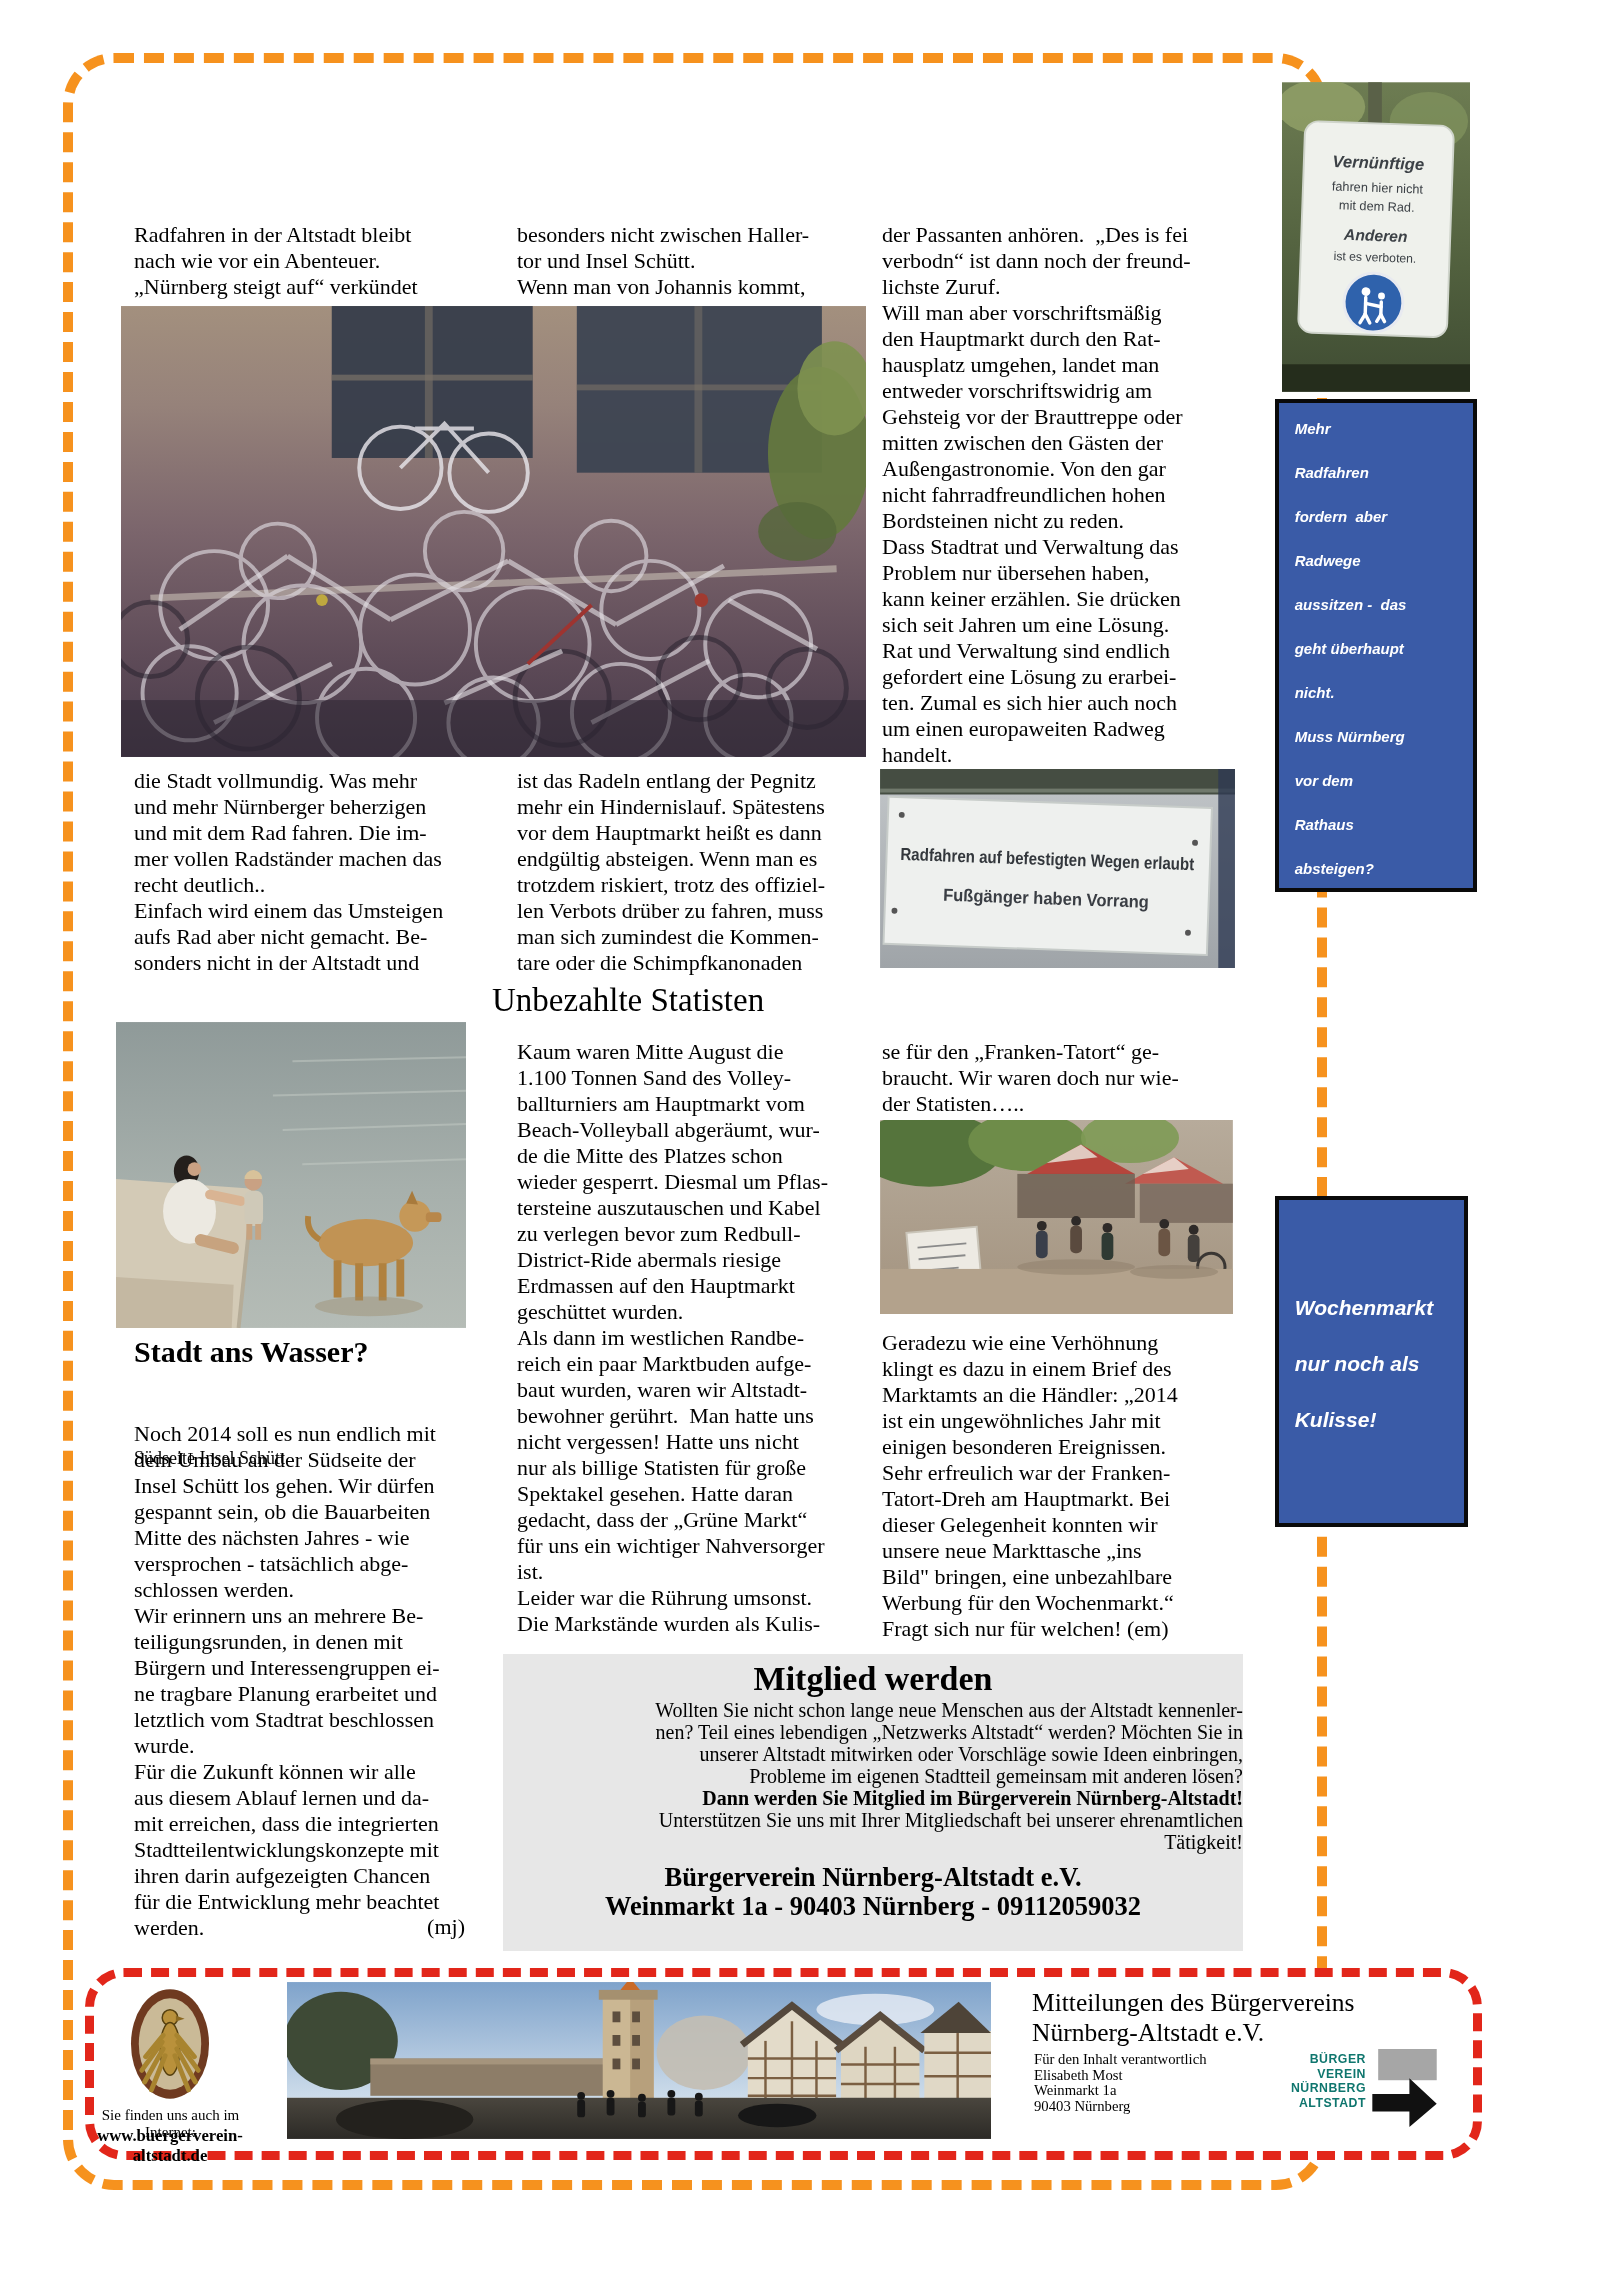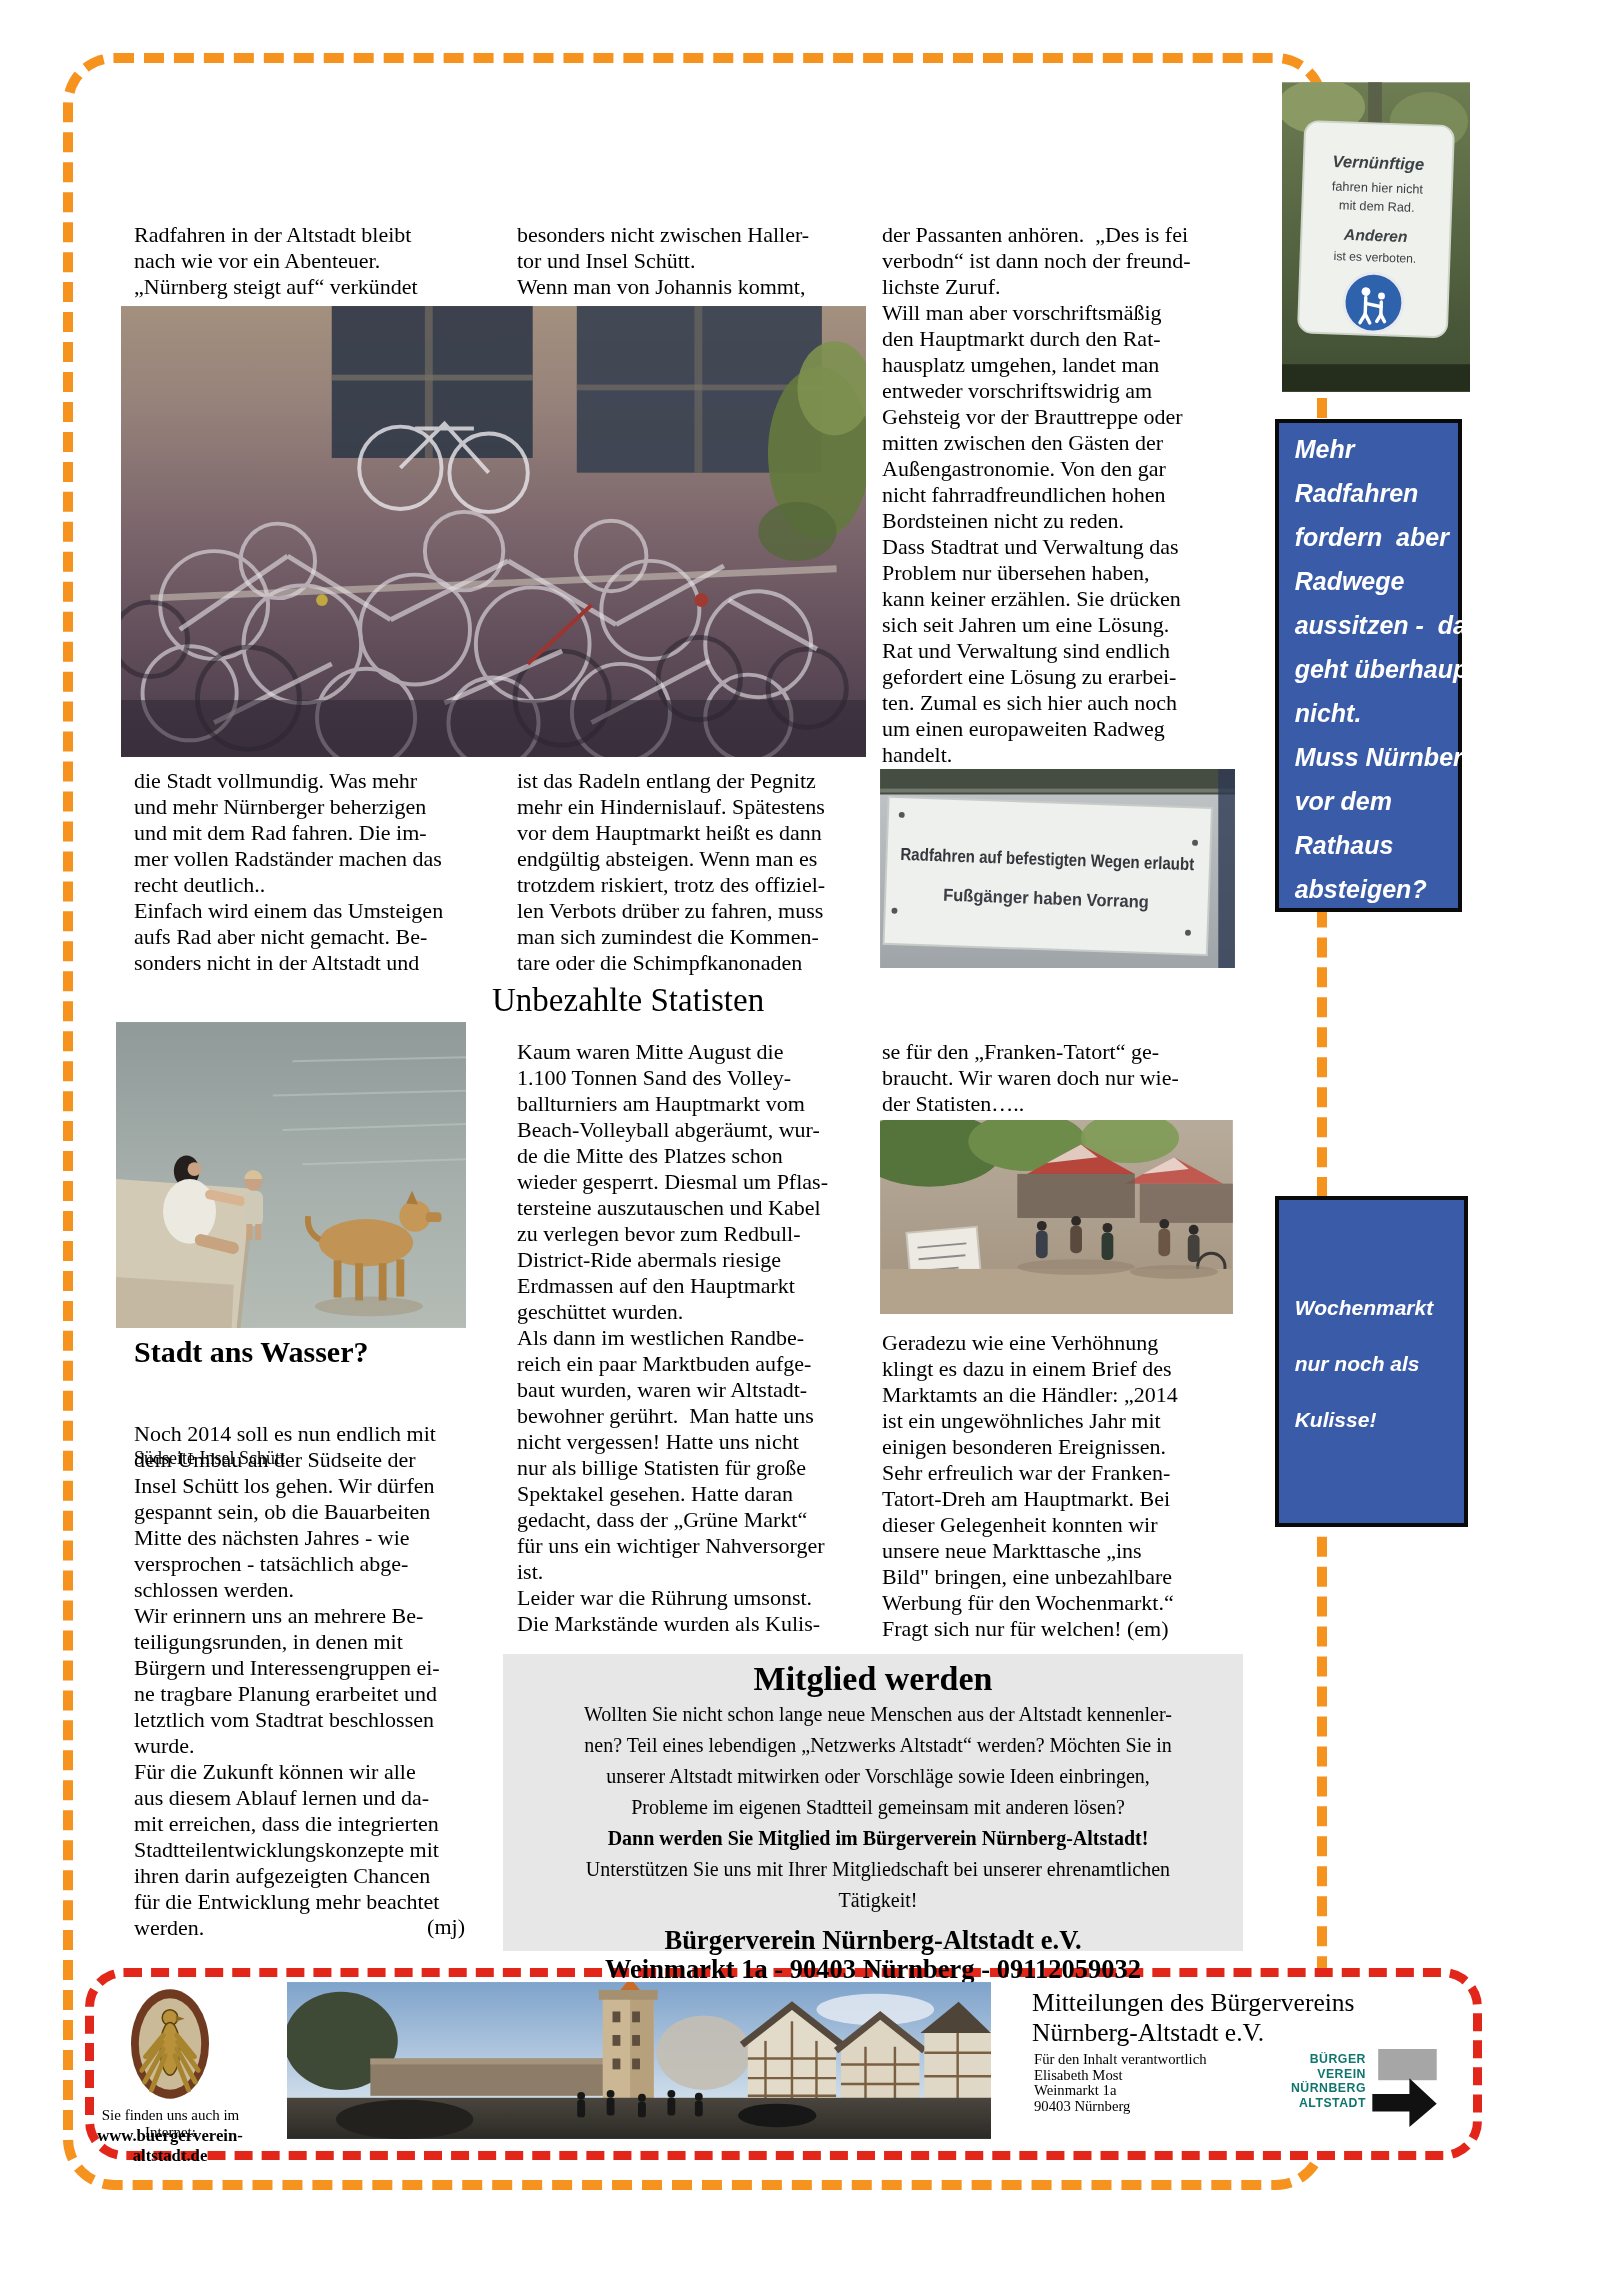--- a/index.html
+++ b/index.html
@@ -24,28 +24,28 @@
   .photo-bikes{left:121px;top:306px;width:745px;height:451px;}
   .photo-signpath{left:880px;top:769px;width:355px;height:199px;}
   .photo-woman{left:116px;top:1022px;width:350px;height:306px;}
   .photo-market{left:880px;top:1120px;width:353px;height:194px;}
   .photo-signtop{left:1282px;top:82px;width:188px;height:310px;}
   .photo-panorama{left:287px;top:1982px;width:704px;height:157px;}
   .eagle{left:130px;top:1988px;width:80px;height:112px;z-index:3;}
   .bluebox{background:#3A5BA7;border:4.9px solid #0a0a0a;box-sizing:border-box;color:#fff;
         font-family:"Liberation Sans",sans-serif;font-weight:bold;font-style:italic;
         white-space:pre;z-index:2;}
-  .bluebox1{left:1275px;top:419px;width:187px;height:493px;font-size:25px;line-height:44px;
+  .bluebox1{left:1275px;top:399px;width:202px;height:493px;font-size:15px;line-height:44px;
         padding:3.9px 5.9px 0 15.7px;}
   .bluebox2{left:1275px;top:1196px;width:193px;height:331px;font-size:21px;line-height:56px;
         padding:80px 5.9px 0 15.7px;}
   .mitglied{left:503px;top:1654px;width:740px;height:297px;background:#E7E7E7;
         text-align:center;z-index:2;padding-top:3.9px;box-sizing:border-box;}
   .m-title{font-size:34px;font-weight:bold;line-height:41px;}
-  .m-line{font-size:20px;line-height:31px;text-align:center;margin-left:10px;white-space:pre;}
+  .m-line{font-size:20px;line-height:22px;text-align:right;margin-left:10px;white-space:pre;}
   .m-cta{font-weight:bold;}
   .m-org{font-size:26.5px;font-weight:bold;line-height:29px;}
   .m-org-first{margin-top:9.8px;}
   .footer-box{left:85px;top:1968px;width:1397px;height:192px;border:9.8px dashed #E2261A;
         border-radius:39px;box-sizing:border-box;background:#fff;z-index:2;}
   .net-label{left:94px;top:2107px;width:153px;text-align:center;font-size:15px;z-index:3;}
   .net-url{left:82px;top:2126px;width:176px;text-align:center;font-size:16.7px;font-weight:bold;z-index:3;}
   .f-title{left:1032px;top:1988px;font-size:25.5px;line-height:30px;white-space:pre;z-index:3;}
   .f-imprint{left:1034px;top:2052px;font-size:14.7px;line-height:15.5px;white-space:pre;z-index:3;}
   .bv-text{left:1256px;top:2052px;width:110px;text-align:right;

